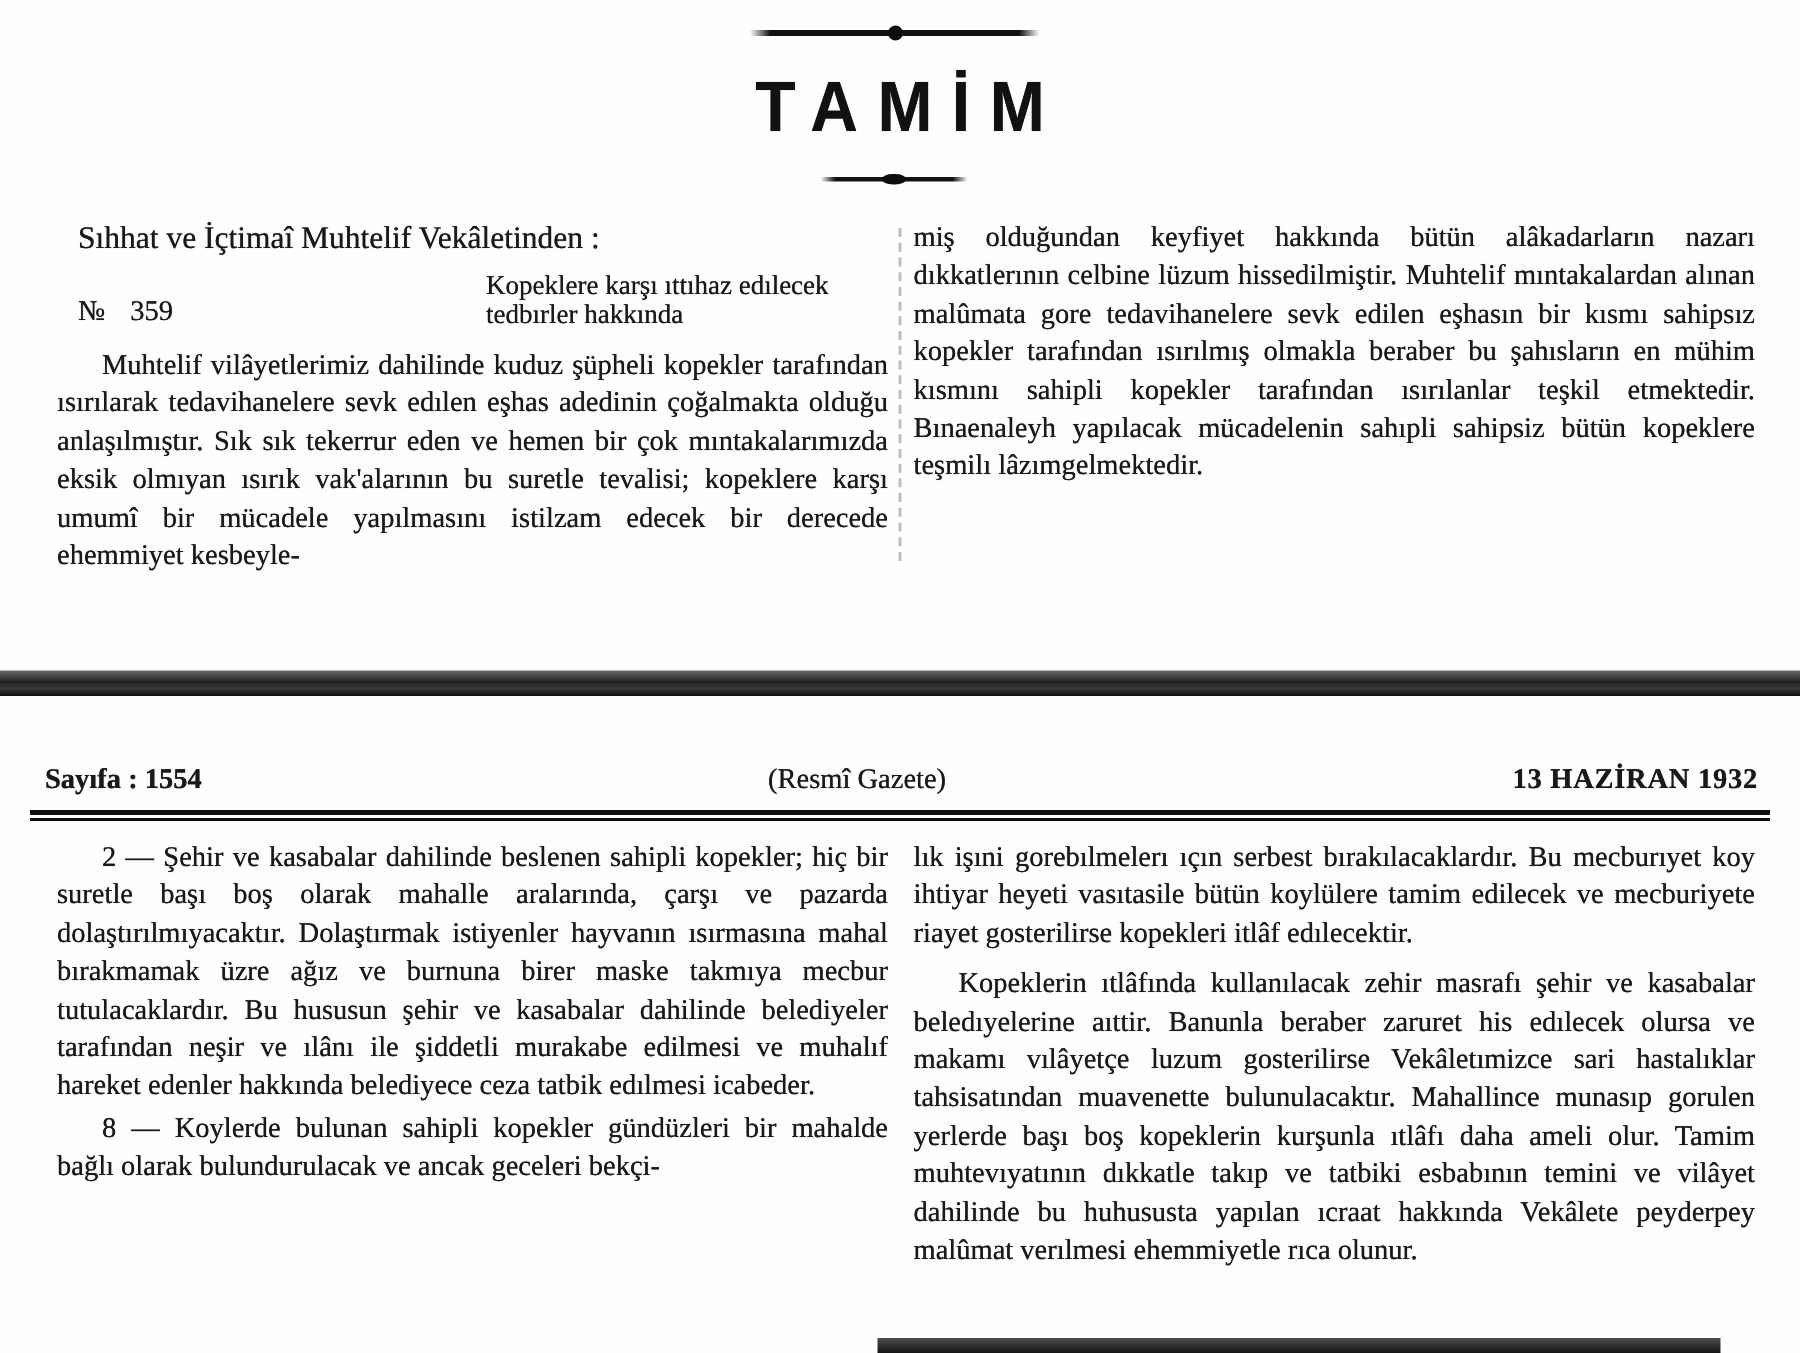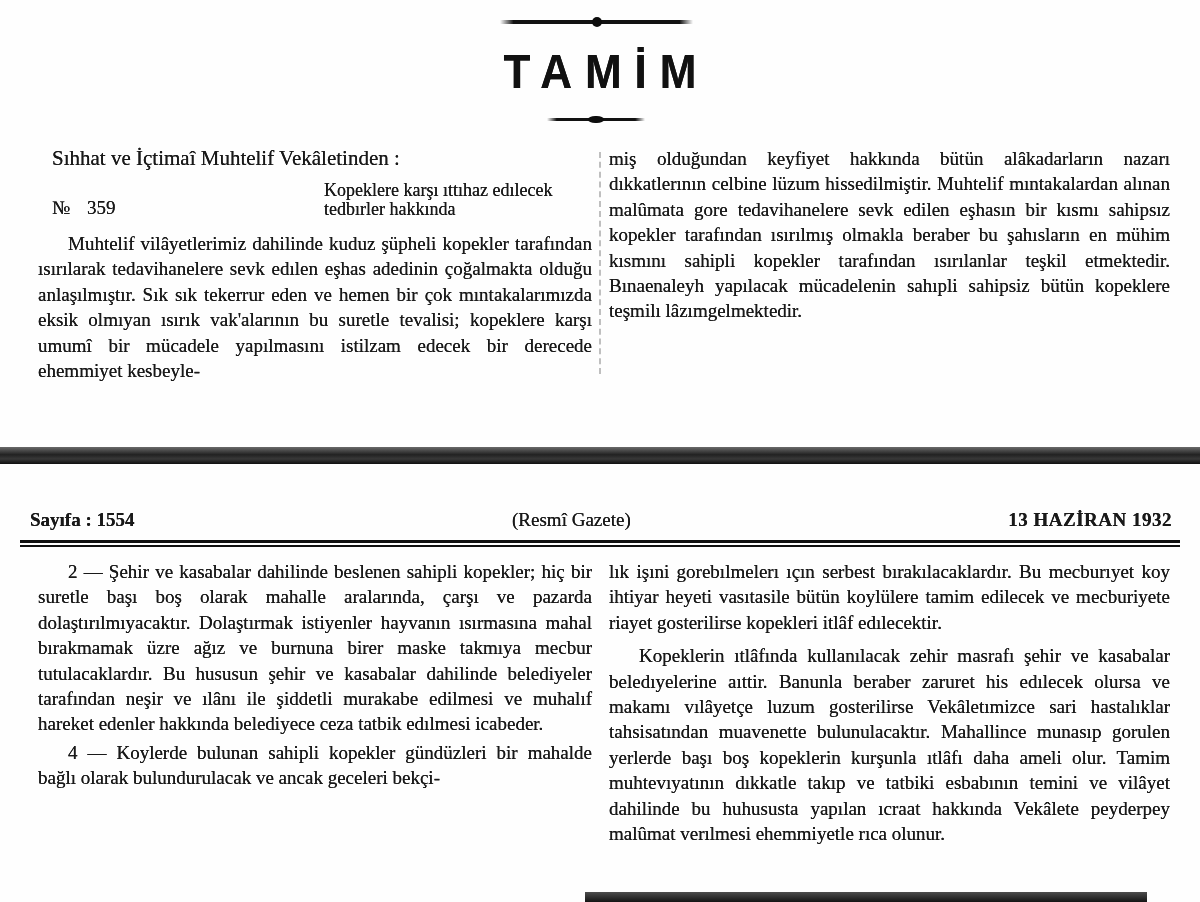--- a/index.html
+++ b/index.html
@@ -113,21 +113,21 @@
   <div class="p2-header">
     <span class="page-num txt">Sayıfa : 1554</span>
     <span class="gazette-name txt">(Resmî Gazete)</span>
     <span class="issue-date txt">13 HAZİRAN 1932</span>
   </div>
   <div class="double-rule"></div>
 
   <div class="section2">
     <div class="col-left">
       <p class="body indent txt">2 — Şehir ve kasabalar dahilinde beslenen sahipli kopekler; hiç bir suretle başı boş olarak mahalle aralarında, çarşı ve pazarda dolaştırılmıyacaktır. Dolaştırmak istiyenler hayvanın ısırmasına mahal bırakmamak üzre ağız ve burnuna birer maske takmıya mecbur tutulacaklardır. Bu hususun şehir ve kasabalar dahilinde belediyeler tarafından neşir ve ılânı ile şiddetli murakabe edilmesi ve muhalıf hareket edenler hakkında belediyece ceza tatbik edılmesi icabeder.</p>
-      <p class="body indent txt">4 — Koylerde bulunan sahipli kopekler gündüzleri bir mahalde bağlı olarak bulundurulacak ve ancak geceleri bekçi-</p>
+      <p class="body indent txt">8 — Koylerde bulunan sahipli kopekler gündüzleri bir mahalde bağlı olarak bulundurulacak ve ancak geceleri bekçi-</p>
     </div>
     <div class="col-right">
       <p class="body txt">lık işıni gorebılmelerı ıçın serbest bırakılacaklardır. Bu mecburıyet koy ihtiyar heyeti vasıtasile bütün koylülere tamim edilecek ve mecburiyete riayet gosterilirse kopekleri itlâf edılecektir.</p>
       <p class="body indent gap-top txt">Kopeklerin ıtlâfında kullanılacak zehir masrafı şehir ve kasabalar beledıyelerine aıttir. Banunla beraber zaruret his edılecek olursa ve makamı vılâyetçe luzum gosterilirse Vekâletımizce sari hastalıklar tahsisatından muavenette bulunulacaktır. Mahallince munasıp gorulen yerlerde başı boş kopeklerin kurşunla ıtlâfı daha ameli olur. Tamim muhtevıyatının dıkkatle takıp ve tatbiki esbabının temini ve vilâyet dahilinde bu huhususta yapılan ıcraat hakkında Vekâlete peyderpey malûmat verılmesi ehemmiyetle rıca olunur.</p>
     </div>
   </div>
 
   <div class="bottom-band"></div>
 
 </div>

